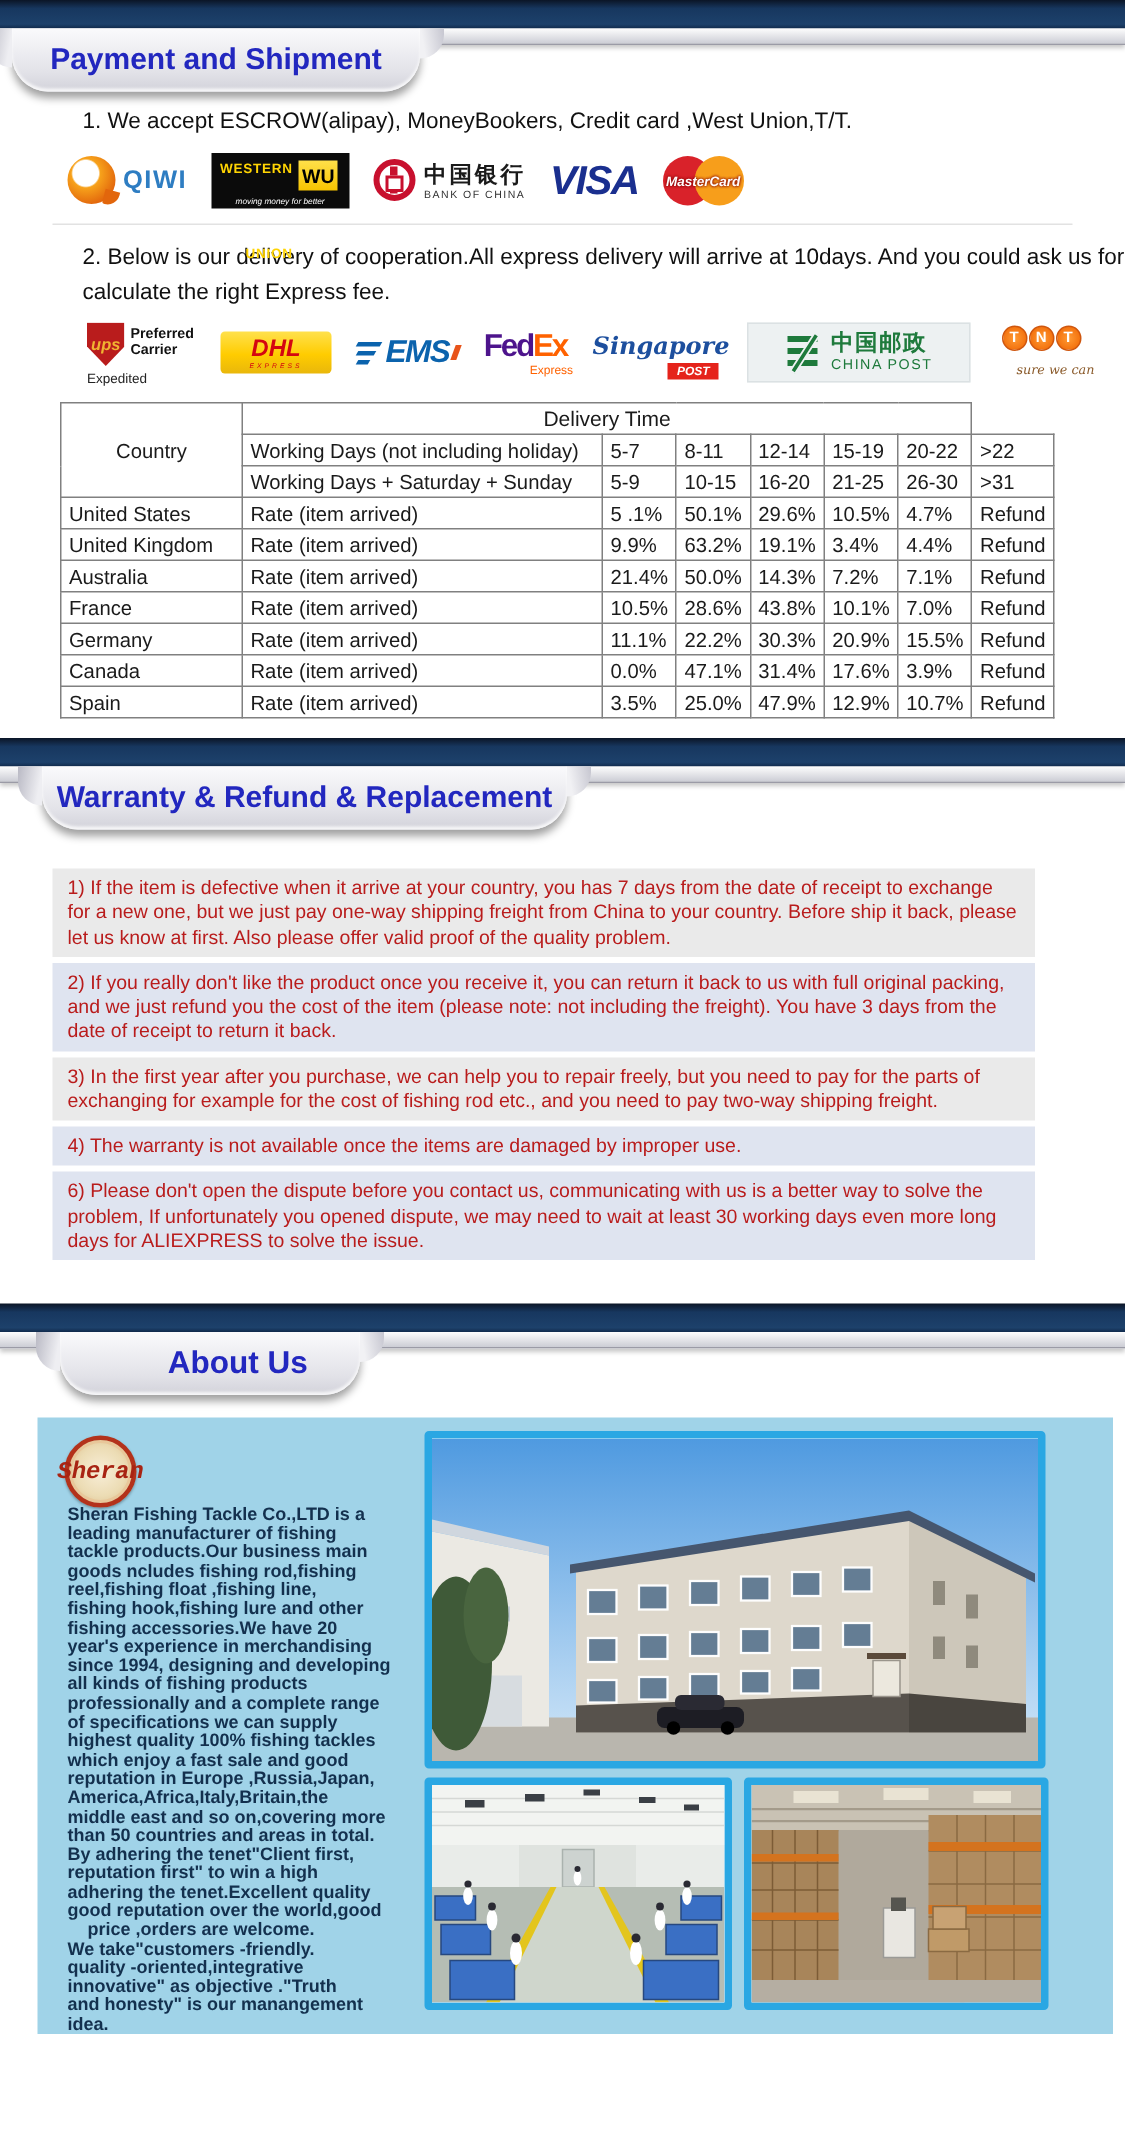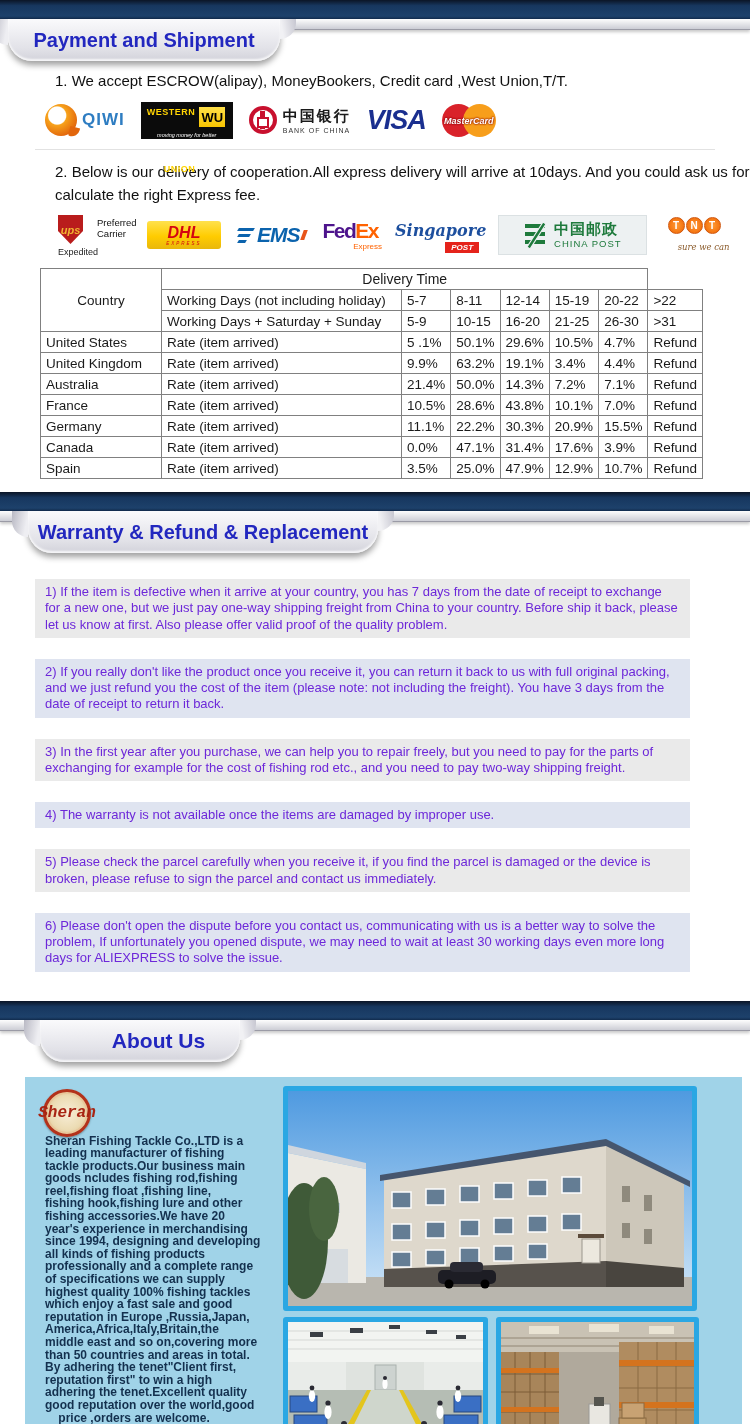--- a/index.html
+++ b/index.html
@@ -54,21 +54,21 @@
   .mc { position:relative; width:54px; height:33px; }
   .mc-red { position:absolute; left:0; top:0; width:33px; height:33px; border-radius:50%; background:#d9222a; }
   .mc-or  { position:absolute; right:0; top:0; width:33px; height:33px; border-radius:50%; background:#f79e1b; }
   .mc-txt { position:absolute; left:0; right:0; top:12px; color:#fff; font-size:9px; font-weight:bold;
             font-style:italic; text-align:center; text-shadow:0 0 2px #8a0000, 0 0 2px #8a0000; }
   
   .ups { position:relative; width:72px; height:44px; }
   .ups-shield { position:absolute; left:0; top:2px; width:25px; height:29px; background:#b91c1c;
             clip-path:polygon(0 0,100% 0,100% 55%,50% 100%,0 55%); color:#f0b431; font-weight:bold;
             font-style:italic; font-size:11px; display:flex; align-items:center; justify-content:center; }
-  .ups-l { position:absolute; left:39px; font-weight:normal; font-size:9.5px; color:#111; }
+  .ups-l { position:absolute; left:29px; font-weight:bold; font-size:9.5px; color:#111; }
   .ups-l1 { top:4px; } .ups-l2 { top:15px; }
   .ups-l3 { position:absolute; left:0; bottom:0; font-size:9px; color:#222; }
   .dhl { width:74px; height:28px; background:linear-gradient(#ffe14d,#ffcc00 55%,#e9b70b); border-radius:3px;
          display:flex; flex-direction:column; align-items:center; justify-content:center; }
   .dhl-text { color:#d40511; font-weight:bold; font-style:italic; font-size:16px; line-height:1; }
   .dhl-sub { color:#d40511; font-size:4.5px; font-style:italic; letter-spacing:2px; }
   .ems { display:flex; align-items:center; }
   .ems-stripes { display:flex; flex-direction:column; gap:3px; margin-right:3px; }
   .ems-s { height:3px; background:#0b63ad; transform:skewX(-30deg); }
   .ems-s1 { width:16px; } .ems-s2 { width:12px; } .ems-s3 { width:8px; }
@@ -99,21 +99,21 @@
   .dtable td, .dtable th { border:1px solid #808080; padding:1px 5px; font-weight:normal; text-align:left;
                            height:21px; overflow:hidden; white-space:nowrap; }
   .dtable .c-country { width:121px; text-align:center; }
   .dtable .c-label { width:240px; }
   .dtable .c-v { width:49px; }
   .dtable .c-v6 { width:54px; }
   .dtable .th-delivery { text-align:center; font-size:14px; }
   .dtable tr { background:#fff; }
   
   .warranty-wrap { margin:57px 0 0 35px; width:655px; }
-  .wpara { font-size:13px; color:#6d28d9; line-height:1.25; padding:5px 10px; margin-bottom:21px; }
+  .wpara { font-size:13px; color:#b91c1c; line-height:1.25; padding:5px 10px; margin-bottom:4px; }
   .wpara.gray { background:#eaeaea; }
   .wpara.blue { background:#dfe4f0; }
   
   .about-panel { margin:46px 0 0 25px; width:717px; height:411px; background:#a0d3e8; position:relative; }
   .sheran { position:absolute; left:18px; top:12px; width:48px; height:48px; border-radius:50%;
             background:radial-gradient(#f8eed8,#ecdcb4 55%,#d9b684); border:3px solid #b3321b;
             box-shadow:inset 0 0 0 2px #e8c79a, 0 1px 2px rgba(0,0,0,.35);
             display:flex; align-items:center; justify-content:center; }
   .sheran-text { font-family:Liberation Mono, monospace; font-style:italic; font-weight:bold; color:#a82413; font-size:16px; }
   .about-desc { position:absolute; left:20px; top:58px; width:260px; white-space:pre-wrap;
@@ -321,21 +321,20 @@
   <div class="band">
     <div class="tab" style="left:28px; width:350px;">
       <span class="tab-title">Warranty &amp; Refund &amp; Replacement</span>
     </div>
   </div>
   <div class="warranty-wrap">
     <p class="wpara gray">1) If the item is defective when it arrive at your country, you has 7 days from the date of receipt to exchange for a new one, but we just pay one-way shipping freight from China to your country. Before ship it back, please let us know at first. Also please offer valid proof of the quality problem.</p>
     <p class="wpara blue">2) If you really don't like the product once you receive it, you can return it back to us with full original packing, and we just refund you the cost of the item (please note: not including the freight). You have 3 days from the date of receipt to return it back.</p>
     <p class="wpara gray">3) In the first year after you purchase, we can help you to repair freely, but you need to pay for the parts of exchanging for example for the cost of fishing rod etc., and you need to pay two-way shipping freight.</p>
     <p class="wpara blue">4) The warranty is not available once the items are damaged by improper use.</p>
-    <p class="wpara gray">5) Please check the parcel carefully when you receive it, if you find the parcel is damaged or the device is broken, please refuse to sign the parcel and contact us immediately.</p>
     <p class="wpara blue">6) Please don't open the dispute before you contact us, communicating with us is a better way to solve the problem, If unfortunately you opened dispute, we may need to wait at least 30 working days even more long days for ALIEXPRESS to solve the issue.</p>
   </div>
 </div>
 
 <div style="margin-top:29px;">
   <div class="navy-bar"></div>
   <div class="band">
     <div class="tab" style="left:40px; width:200px;">
       <span class="tab-title" style="font-size:21px;margin-left:37px;">About Us</span>
     </div>

